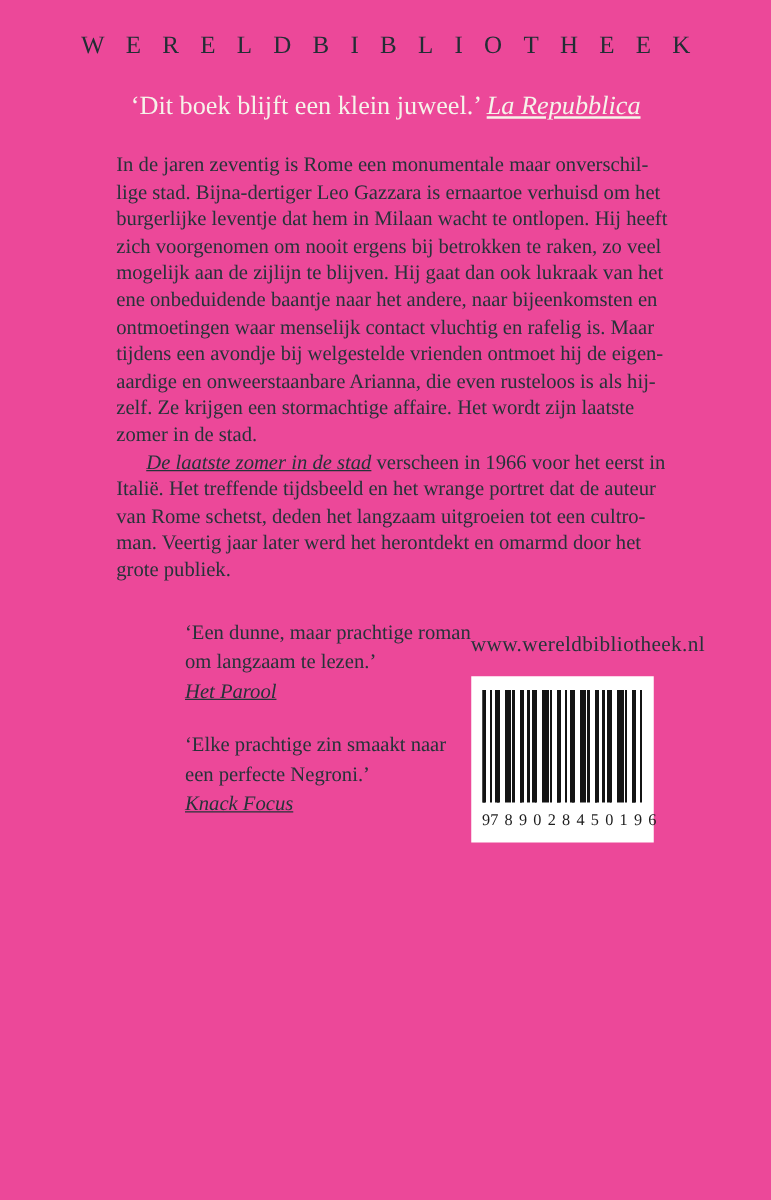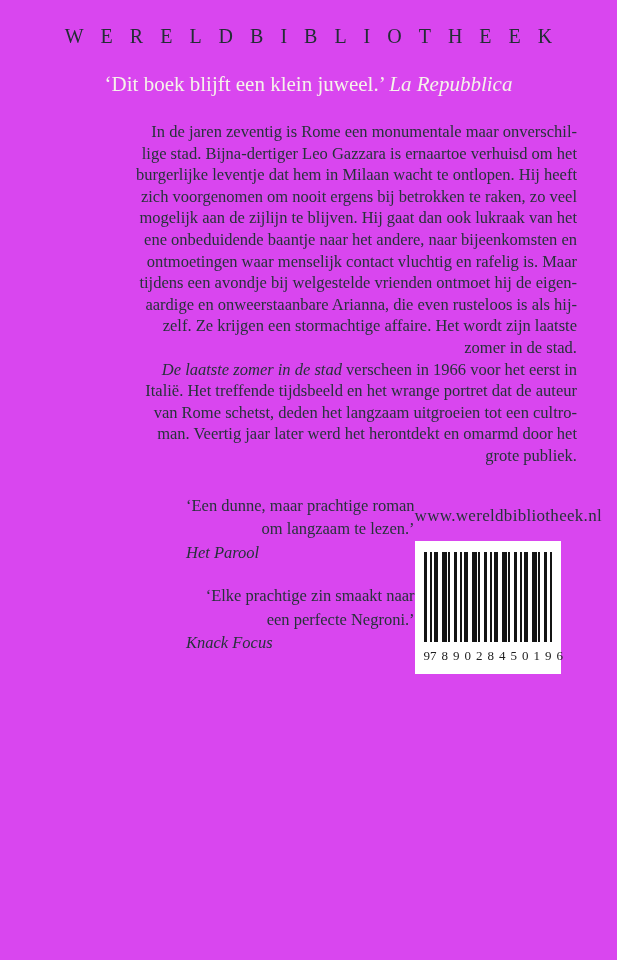--- a/index.html
+++ b/index.html
@@ -1,19 +1,19 @@
 <!DOCTYPE html>
 <html><head>
 <meta charset="utf-8">
 <style>
   html,body{margin:0;padding:0;}
   .cover{
     position:relative;
     width:617px;height:960px;
-    background:#d946ef;
+    background:#ec4899;
     font-family:"Liberation Serif","DejaVu Serif",serif;
     color:#263339;
     overflow:hidden;
     box-sizing:border-box;
     padding-top:25px;
   }
   .publisher{
     text-align:center;
     font-size:20px;
     letter-spacing:17px;
@@ -21,39 +21,39 @@
     color:#222e34;
     white-space:nowrap;
   }
   .top-quote{
     margin-top:24px;
     text-align:center;
     font-size:21px;
     color:#f6f3ea;
     white-space:nowrap;
   }
-  .i{font-style:italic;}
-  .pre{white-space:pre;margin:0;text-align:right;}
+  .i{font-style:italic;text-decoration:underline;}
+  .pre{white-space:pre;margin:0;}
   .body{
     margin:24px 40px 0 93px;
     font-size:16.5px;
     line-height:21.6px;
   }
   .indent{text-indent:24px;}
   .reviews{
     margin:27px 40px 0 93px;
     font-size:16.5px;
     line-height:23.5px;
   }
   .review{margin-bottom:14px;}
   .qsource .stars{margin-right:7px;letter-spacing:1px;}
   .qsource .stars:empty{display:none;}
   .bottom-row{
     display:flex;
-    margin:6px 30px 0 93px;
+    margin:6px 30px 0 55px;
   }
   .bottom-left{flex:1;}
   .bottom-right{width:232px;padding-top:10px;}
   .website{
     font-size:17px;
     letter-spacing:0.3px;
     color:#263339;
   }
   .barcode{
     margin-top:14px;

